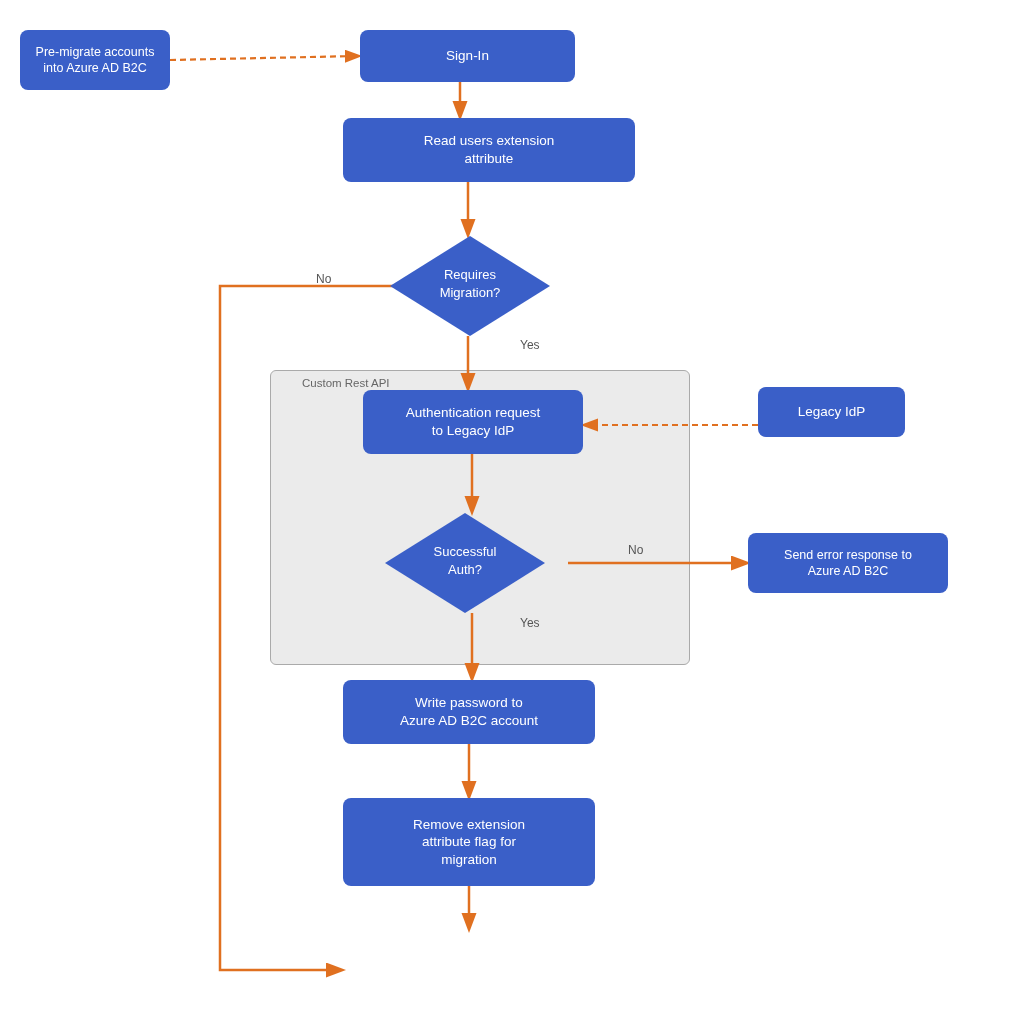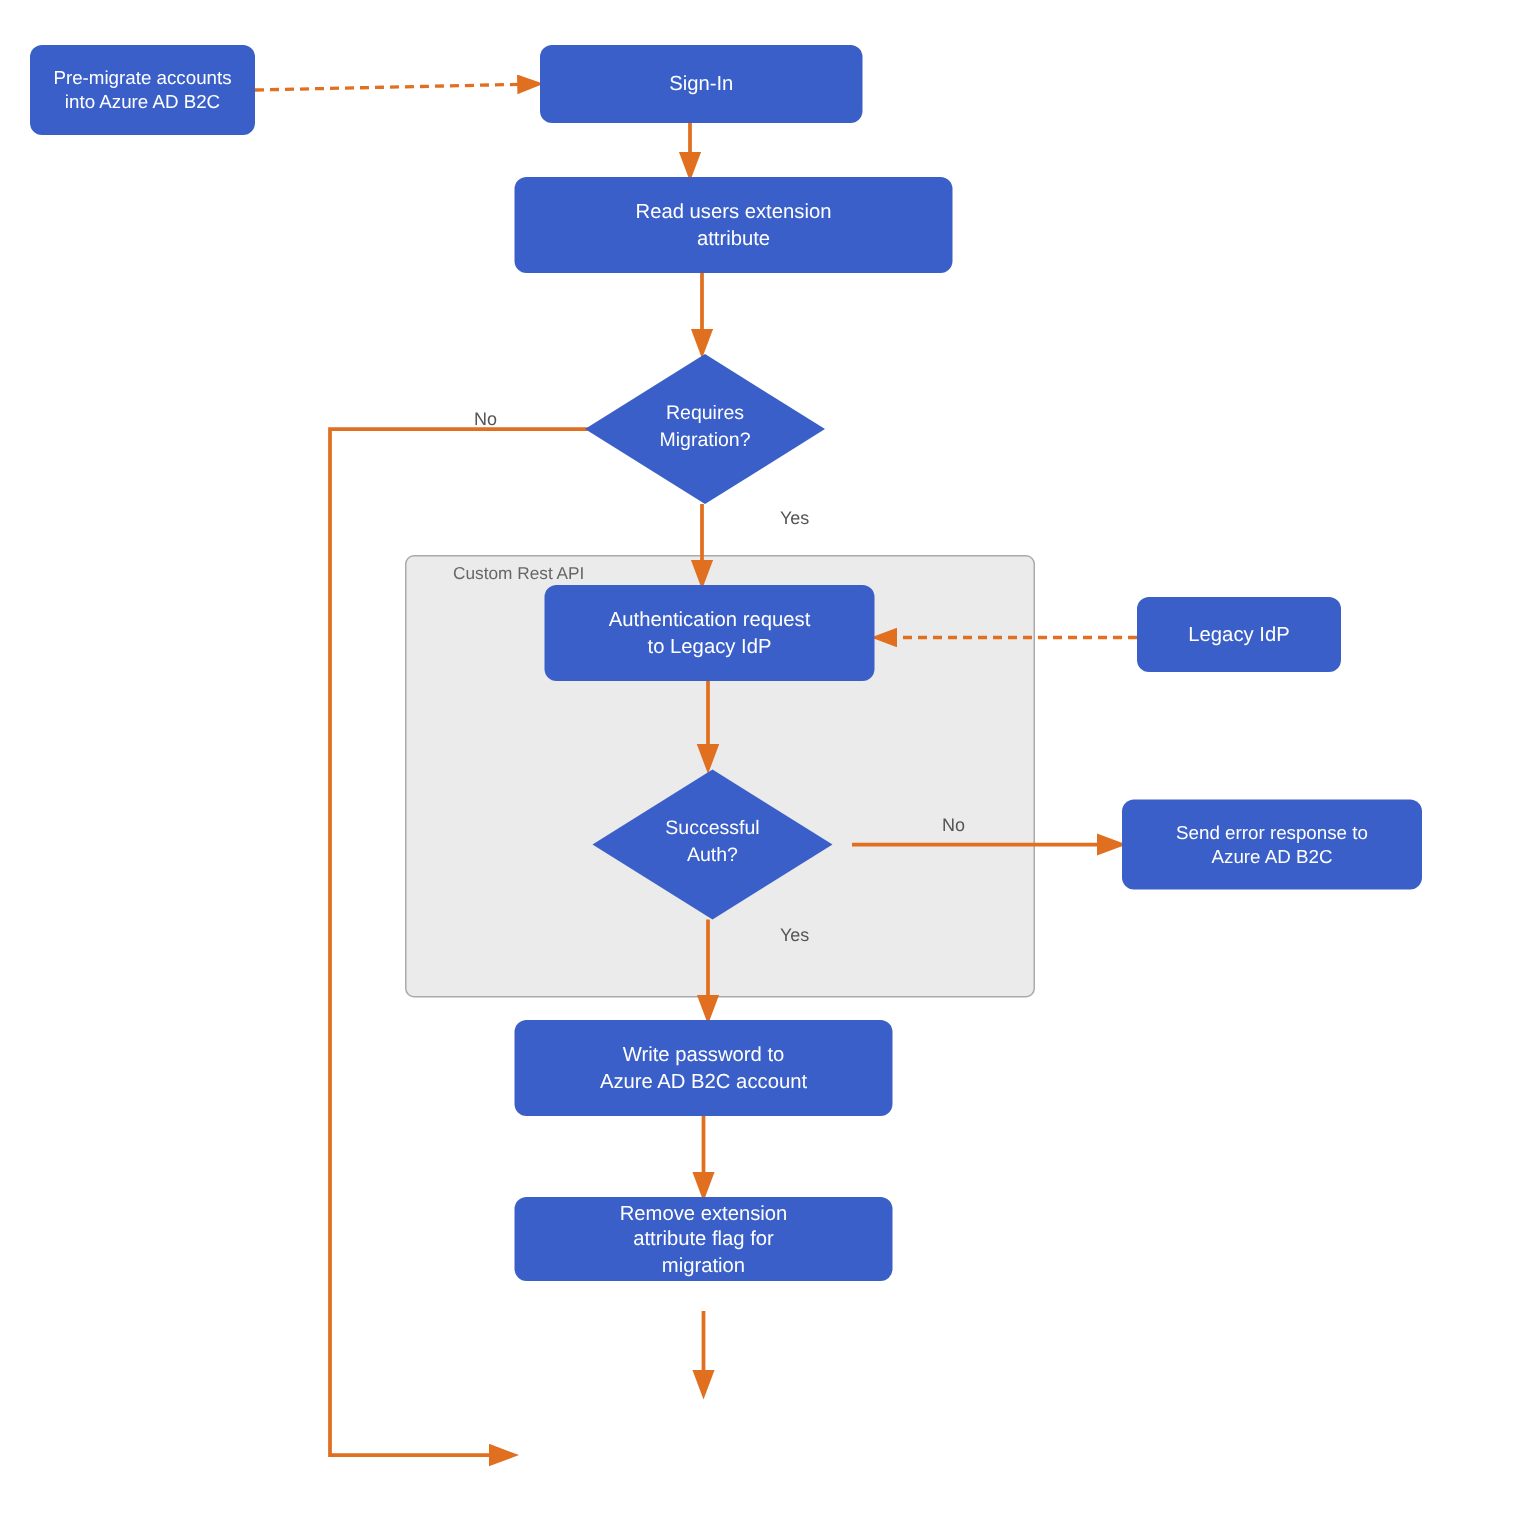--- a/index.html
+++ b/index.html
@@ -122,38 +122,38 @@
       <polygon points="82,2 162,52 82,102 2,52" fill="#3a5fc8"></polygon>
       <text x="82" y="45" text-anchor="middle" fill="white" font-size="13" font-family="Segoe UI,Arial" font-weight="500">Requires</text>
       <text x="82" y="63" text-anchor="middle" fill="white" font-size="13" font-family="Segoe UI,Arial" font-weight="500">Migration?</text>
     </svg>
   </div>
 
   <div class="node node-blue" style="left:363px; top:390px; width:220px; height:64px;">
     Authentication request<br>to Legacy IdP
   </div>
 
-  <div class="node node-blue" style="left:758px; top:398px; width:136px; height:50px;">
+  <div class="node node-blue" style="left:758px; top:387px; width:147px; height:50px;">
     Legacy IdP
   </div>
 
-  <div style="position:absolute; left:393px; top:511px; width:165px; height:105px;">
+  <div style="position:absolute; left:383px; top:511px; width:165px; height:105px;">
     <svg width="165" height="105">
       <polygon points="82,2 162,52 82,102 2,52" fill="#3a5fc8"></polygon>
       <text x="82" y="45" text-anchor="middle" fill="white" font-size="13" font-family="Segoe UI,Arial" font-weight="500">Successful</text>
       <text x="82" y="63" text-anchor="middle" fill="white" font-size="13" font-family="Segoe UI,Arial" font-weight="500">Auth?</text>
     </svg>
   </div>
 
   <div class="node node-blue" style="left:748px; top:533px; width:200px; height:60px; font-size:12.5px;">
     Send error response to<br>Azure AD B2C
   </div>
 
   <div class="node node-blue" style="left:343px; top:680px; width:252px; height:64px;">
     Write password to<br>Azure AD B2C account
   </div>
 
-  <div class="node node-blue" style="left:343px; top:798px; width:252px; height:56px;">
+  <div class="node node-blue" style="left:343px; top:798px; width:252px; height:88px;">
     Remove extension<br>attribute flag for<br>migration
   </div>
 
 
 </div>
 
 </body></html>

